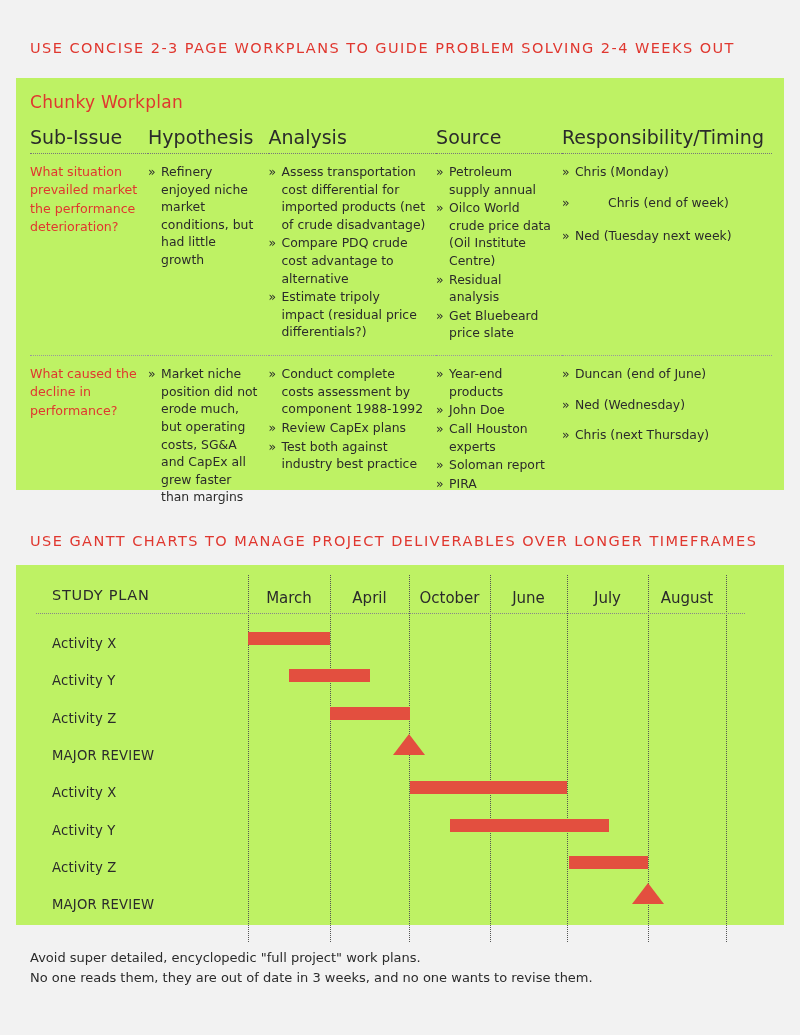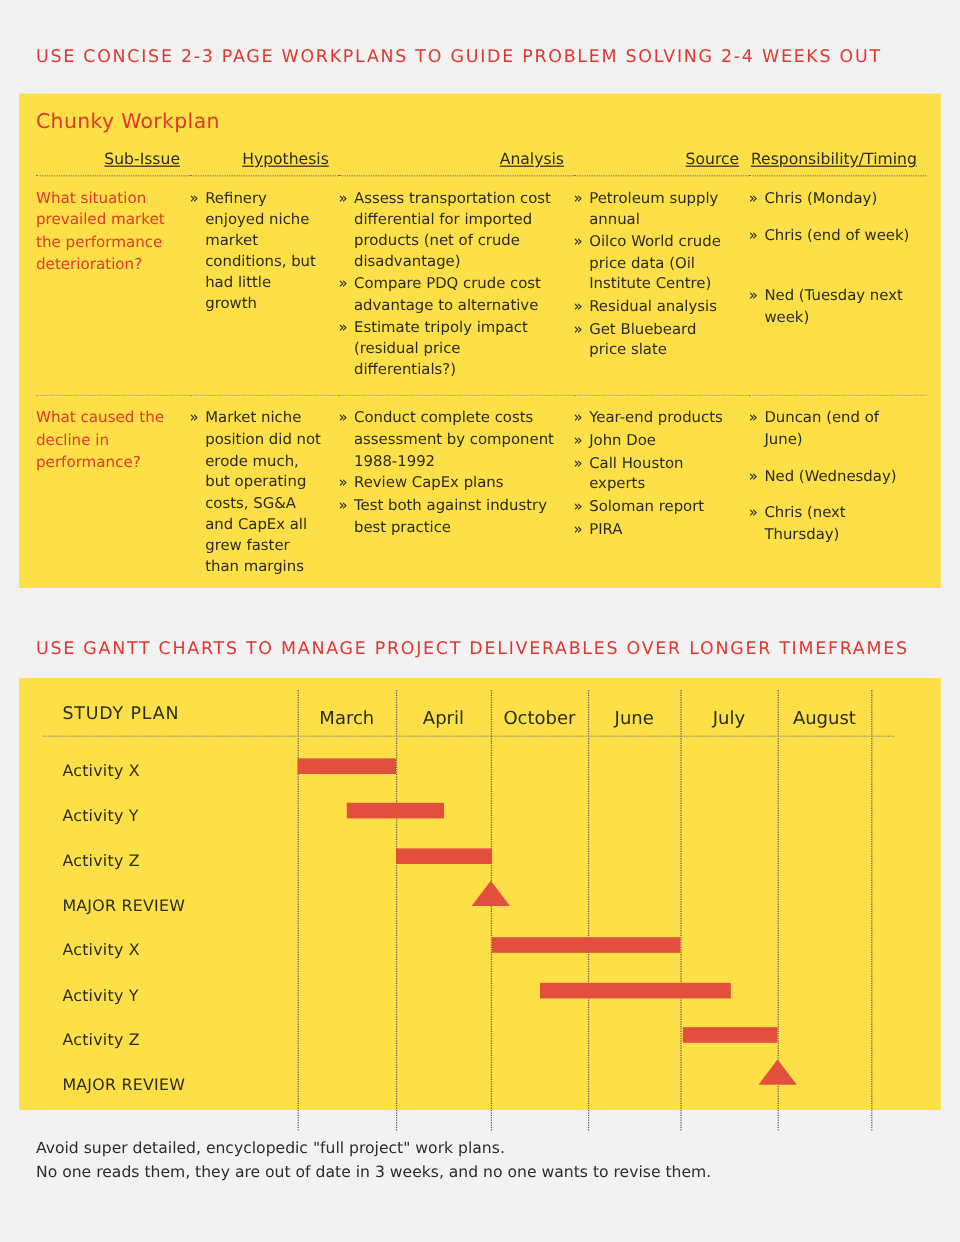--- a/index.html
+++ b/index.html
@@ -19,43 +19,42 @@
     color: #e0372f;
     font-size: 14.5px;
     letter-spacing: 1.45px;
     font-weight: 400;
     white-space: nowrap;
   }
 
   
   .card {
     position: absolute;
-    background: #fde047;
+    background: #bef264;
     left: 16px;
     width: 768px;
   }
 
   
   .wp-title {
     color: #e0372f;
     font-size: 17px;
     letter-spacing: 0.3px;
   }
 
   .wp-table { width: 100%; border-collapse: collapse; }
 
   .wp-table th {
     font-weight: 400;
-    font-size: 13px;
-    color: #2b2b2b;
-    text-align: right;
+    font-size: 19px;
+    color: #2b2b2b;
+    text-align: left;
     vertical-align: bottom;
     padding: 0 8px 5px 0;
     border-bottom: 1.5px dotted #777;
-    text-decoration: underline;
   }
 
   .wp-table td {
     vertical-align: top;
     padding: 9px 10px 12px 0;
     font-size: 12.4px;
     line-height: 1.42;
     color: #2b2b2b;
   }
 
@@ -70,21 +69,21 @@
     margin-bottom: 1px;
   }
   ul.bullets li::before {
     content: "\00BB";
     position: absolute;
     left: 0;
     top: 0;
     color: #2b2b2b;
   }
   ul.bullets li.spacer-after { margin-bottom: 13px; }
-  ul.bullets li.spacer-big { margin-bottom: 33px; }
+  ul.bullets li.spacer-big { margin-bottom: 16px; text-align: center; }
 
   
   .gantt-wrap { position: relative; }
 
   .gantt-grid-line {
     position: absolute;
     width: 0;
     border-left: 1.6px dotted #555;
   }
 

